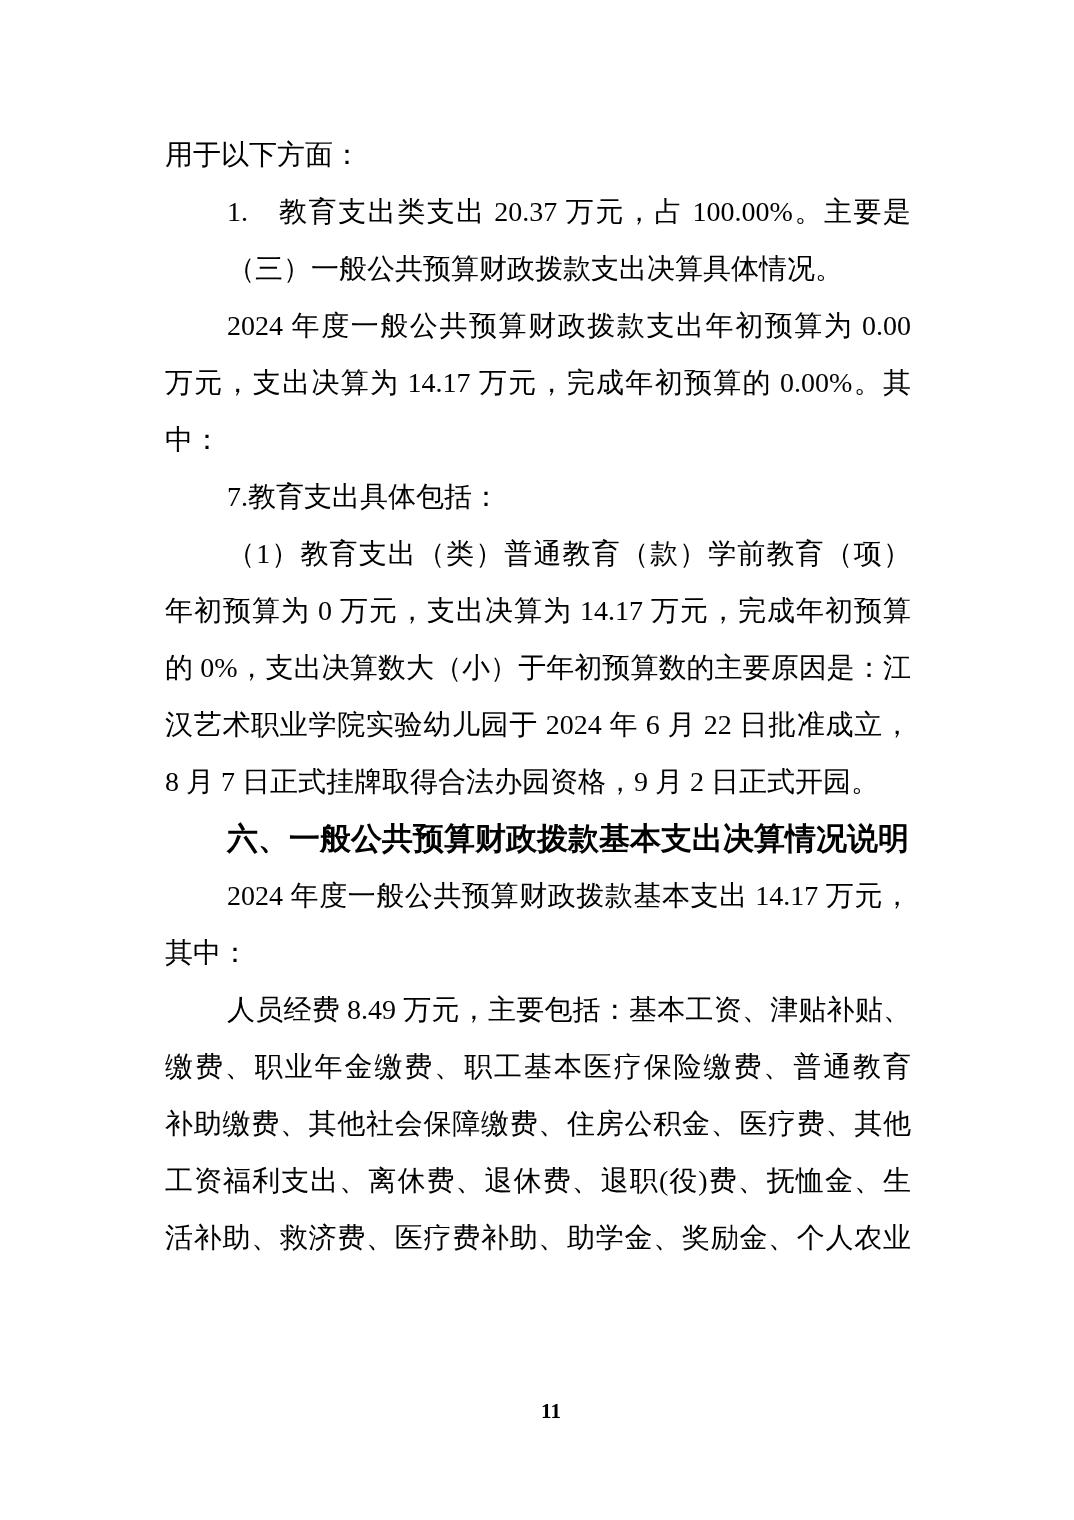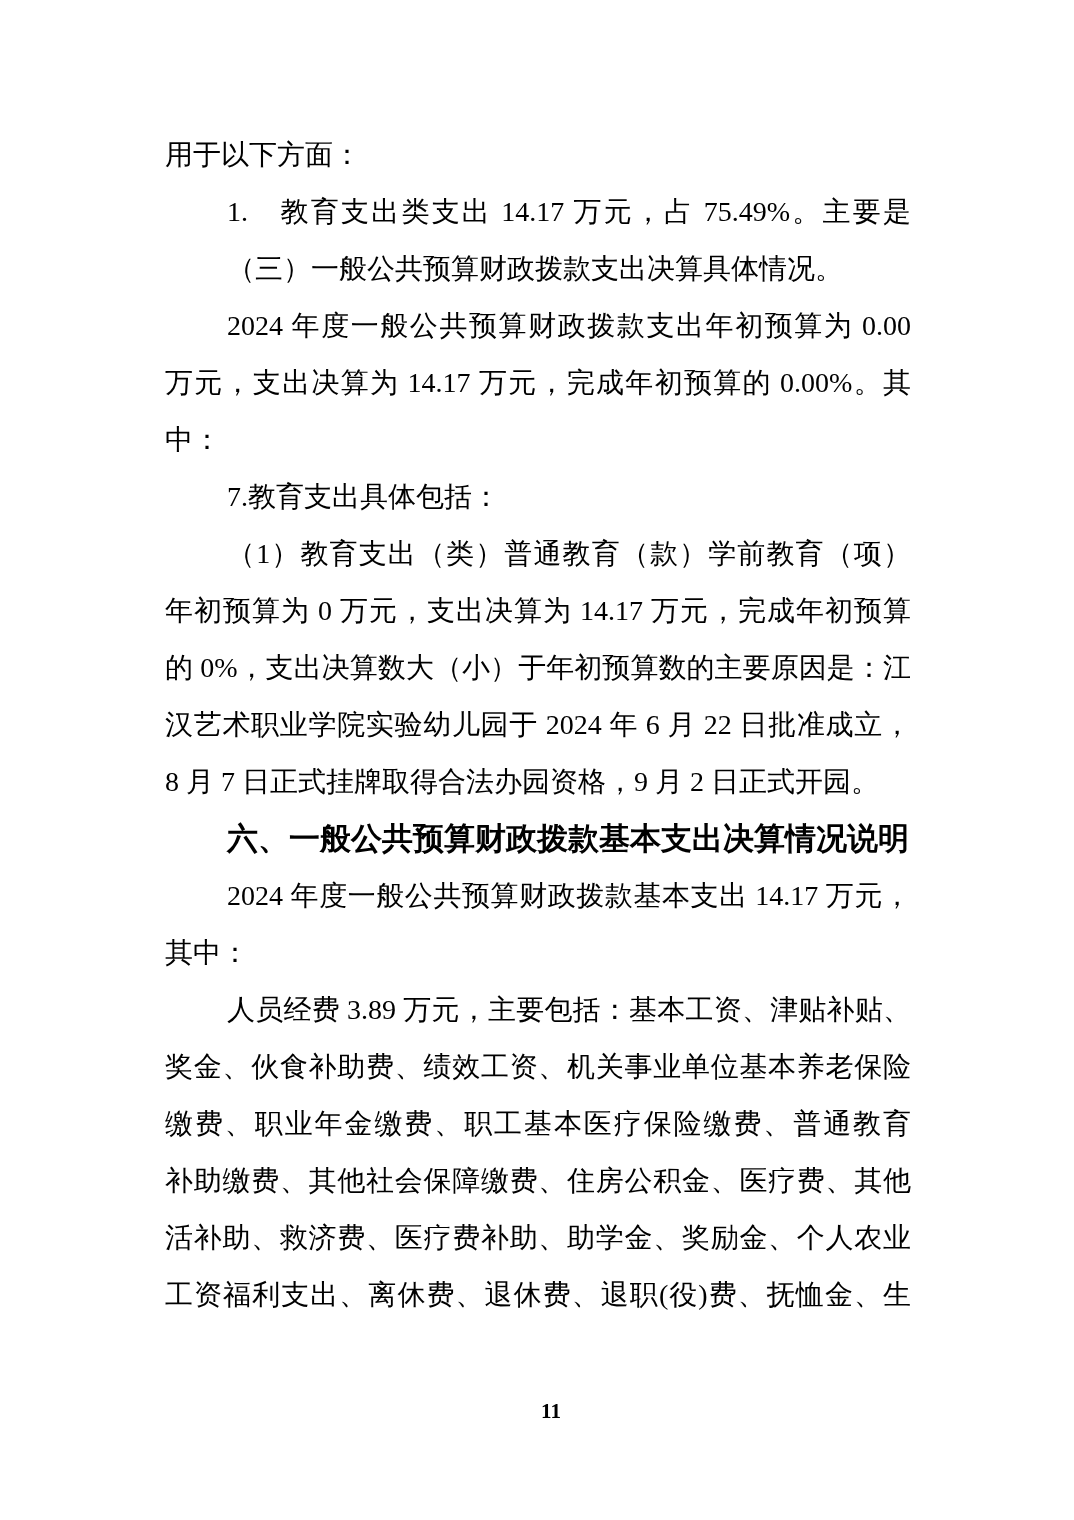--- a/index.html
+++ b/index.html
@@ -66,44 +66,43 @@
   }
 </style>
 </head>
 <body>
 
 <div class="page">
   <div class="text-column">
 
     <div class="ln">用于以下方面：</div>
 
-    <div class="ln j i">1.　教育支出类支出 14.17 万元，占 75.49%。主要是</div>
+    <div class="ln j i">1.　教育支出类支出 20.37 万元，占 100.00%。主要是</div>
 
     <div class="ln i k">（三）一般公共预算财政拨款支出决算具体情况。</div>
 
     <div class="ln j i">2024 年度一般公共预算财政拨款支出年初预算为 0.00</div>
     <div class="ln j">万元，支出决算为 14.17 万元，完成年初预算的 0.00%。其</div>
     <div class="ln">中：</div>
 
     <div class="ln i">7.教育支出具体包括：</div>
 
     <div class="ln j i">（1）教育支出（类）普通教育（款）学前教育（项）</div>
     <div class="ln j">年初预算为 0 万元，支出决算为 14.17 万元，完成年初预算</div>
     <div class="ln j">的 0%，支出决算数大（小）于年初预算数的主要原因是：江</div>
     <div class="ln j">汉艺术职业学院实验幼儿园于 2024 年 6 月 22 日批准成立，</div>
     <div class="ln">8 月 7 日正式挂牌取得合法办园资格，9 月 2 日正式开园。</div>
 
     <div class="ln i h">六、一般公共预算财政拨款基本支出决算情况说明</div>
 
     <div class="ln j i">2024 年度一般公共预算财政拨款基本支出 14.17 万元，</div>
     <div class="ln">其中：</div>
 
-    <div class="ln j i">人员经费 3.89 万元，主要包括：基本工资、津贴补贴、</div>
-    <div class="ln j">奖金、伙食补助费、绩效工资、机关事业单位基本养老保险</div>
+    <div class="ln j i">人员经费 8.49 万元，主要包括：基本工资、津贴补贴、</div>
     <div class="ln j">缴费、职业年金缴费、职工基本医疗保险缴费、普通教育</div>
     <div class="ln j">补助缴费、其他社会保障缴费、住房公积金、医疗费、其他</div>
+    <div class="ln j">工资福利支出、离休费、退休费、退职(役)费、抚恤金、生</div>
     <div class="ln j">活补助、救济费、医疗费补助、助学金、奖励金、个人农业</div>
-    <div class="ln j">工资福利支出、离休费、退休费、退职(役)费、抚恤金、生</div>
 
   </div>
 
   <div class="page-number">11</div>
 </div>
 
 </body></html>

